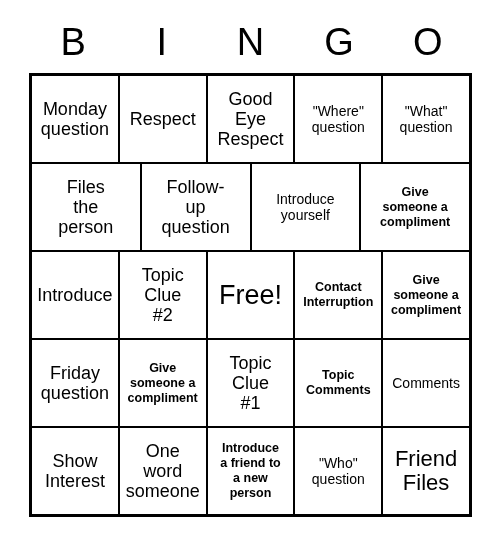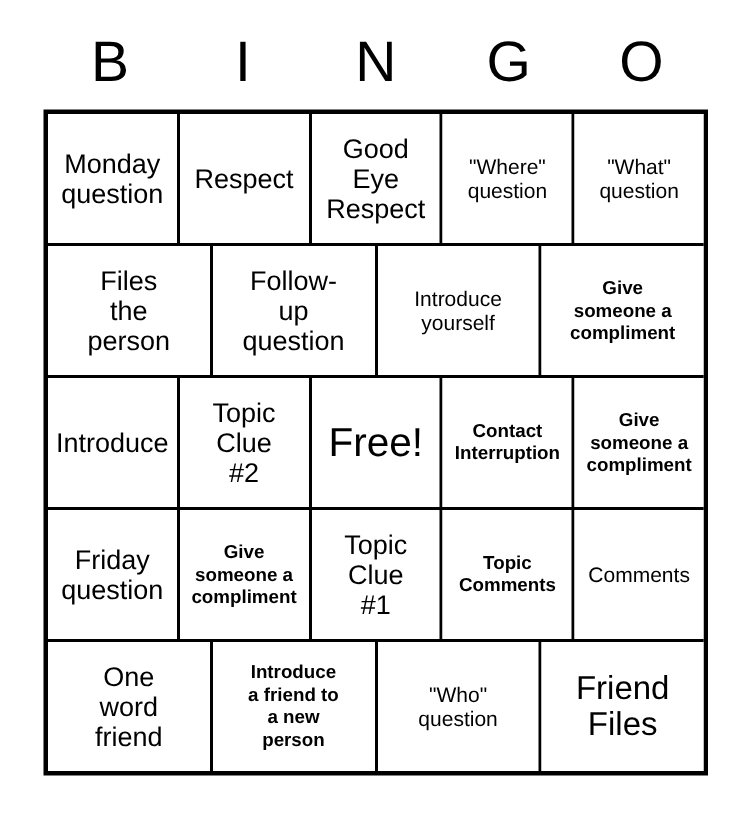--- a/index.html
+++ b/index.html
@@ -198,23 +198,27 @@
           <span class="cell-text size-xs">Topic
 Comments</span>
         </div>
       <div class="cell">
           <span class="cell-text size-sm">Comments</span>
         </div>
     </div>
 
     <div class="grid-row">
       <div class="cell">
+          <span class="cell-text size-md">Show
+Interest</span>
+        </div>
+      <div class="cell">
           <span class="cell-text size-md">One
 word
-friend</span>
+someone</span>
         </div>
       <div class="cell">
           <span class="cell-text size-xs">Introduce
 a friend to
 a new
 person</span>
         </div>
       <div class="cell">
           <span class="cell-text size-sm">"Who"
 question</span>

